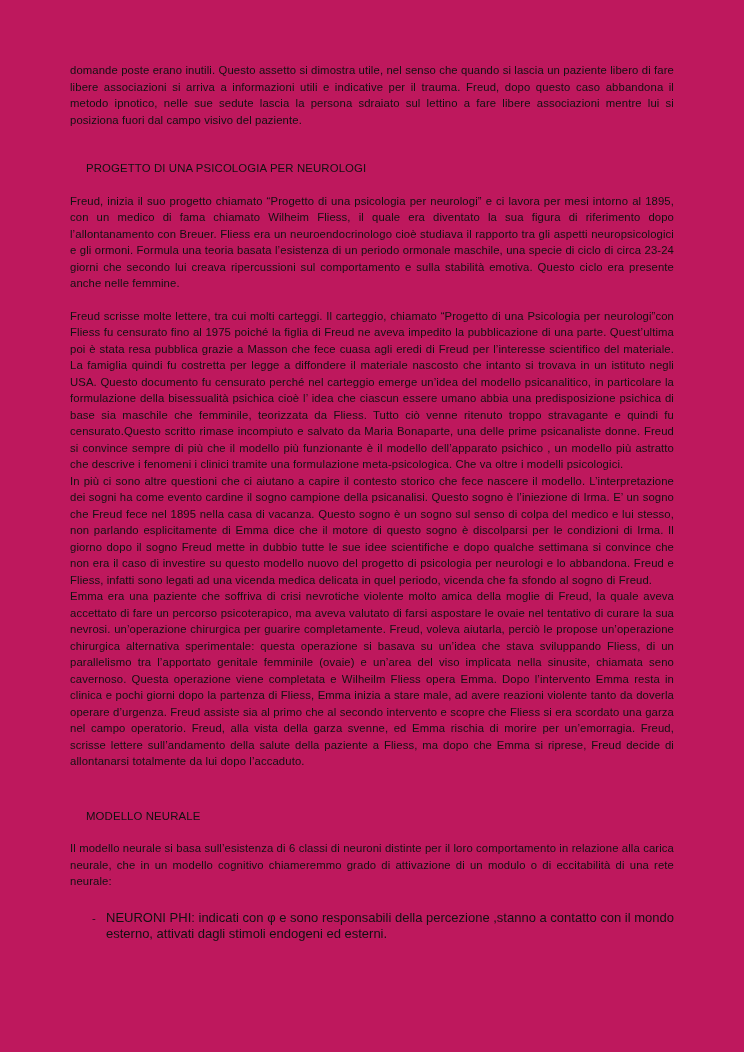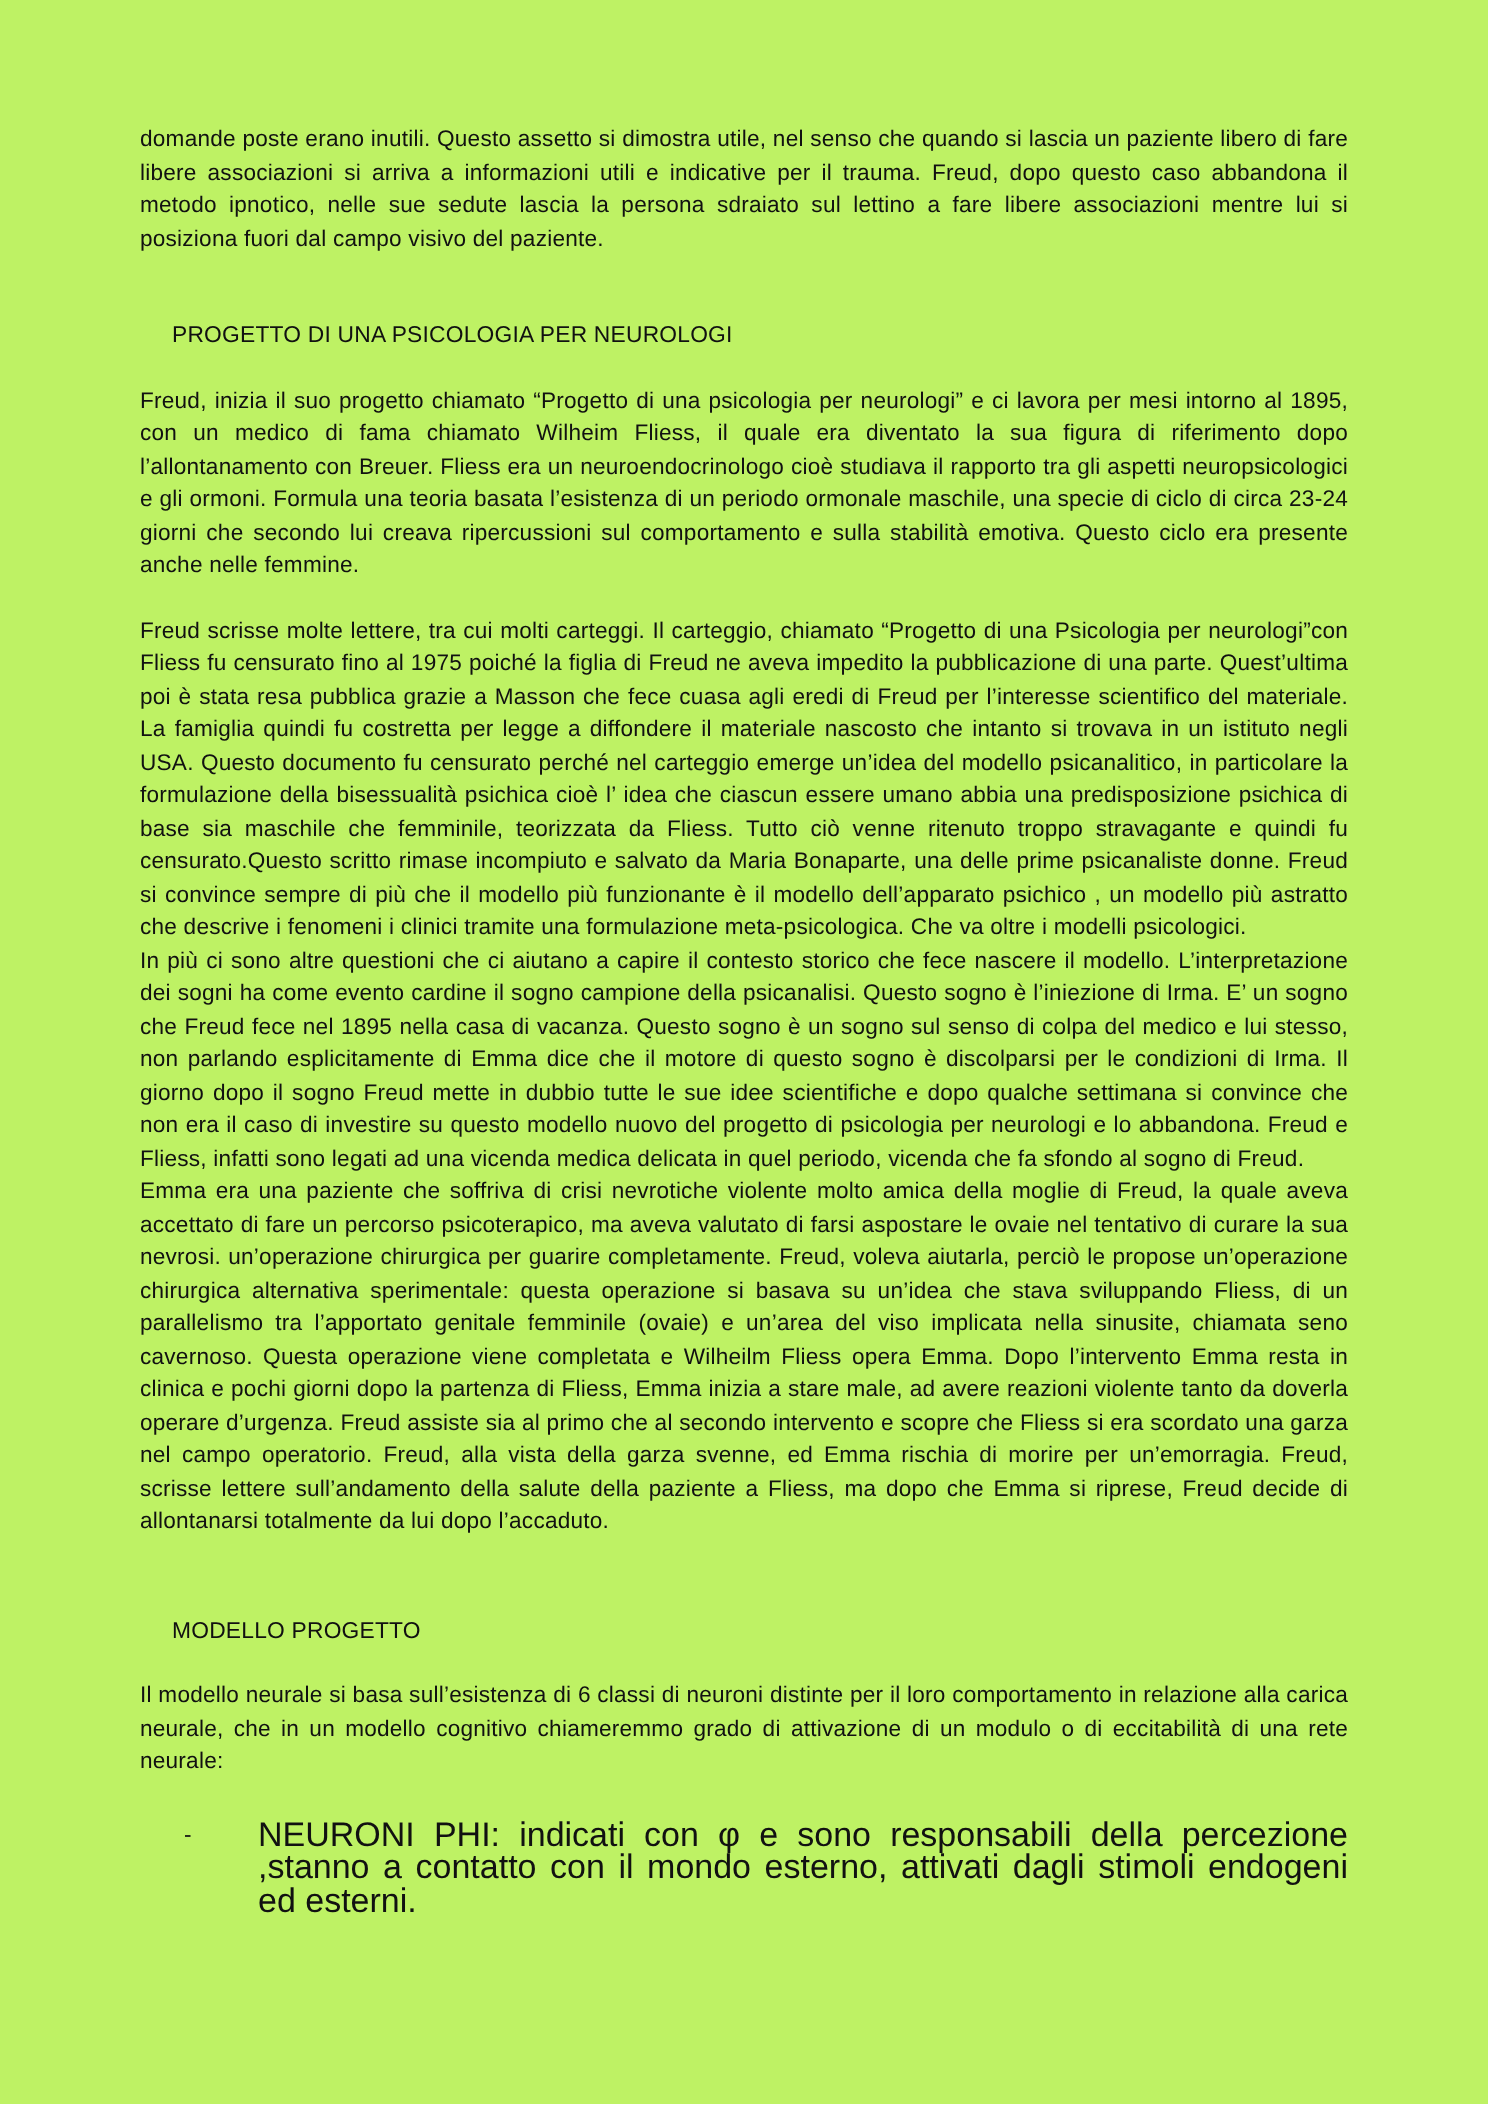--- a/index.html
+++ b/index.html
@@ -14,21 +14,21 @@
     color: #1a1a1a;
     position: relative;
     overflow: hidden;
   }
   .page {
     position: absolute;
     left: 0;
     top: 0;
     width: 744px;
     height: 1052px;
-    background: #bef264;
+    background: #be185d;
   }
   .content {
     position: absolute;
     left: 70px;
     top: 62px;
     width: 604px;
   }
   p.para {
     margin: 0 0 0 0;
     font-size: 11.3px;
@@ -54,25 +54,24 @@
   }
   .bullet-mark {
     width: 14px;
     flex: 0 0 14px;
     font-size: 11.3px;
     line-height: 16.5px;
     color: #111111;
   }
   .bullet-text {
     flex: 1;
-    font-size: 17px;
+    font-size: 13px;
     line-height: 16.5px;
     text-align: justify;
     color: #111111;
-    margin-left: 23px;
   }
 </style>
 </head>
 <body>
 
 <div class="page">
 
   <div class="content">
 
     <p class="para">domande poste erano inutili. Questo assetto si dimostra utile, nel senso che quando si lascia un paziente libero di fare libere associazioni si arriva a informazioni utili e indicative per il trauma. Freud, dopo questo caso abbandona il metodo ipnotico, nelle sue sedute lascia la persona sdraiato sul lettino a fare libere associazioni mentre lui si posiziona fuori dal campo visivo del paziente.</p>
@@ -86,21 +85,21 @@
     <div class="gap-md"></div>
 
     <p class="para">Freud scrisse molte lettere, tra cui molti carteggi. Il carteggio, chiamato “Progetto di una Psicologia per neurologi”con Fliess fu censurato fino al 1975 poiché la figlia di Freud ne aveva impedito la pubblicazione di una parte. Quest’ultima poi è stata resa pubblica grazie a Masson che fece cuasa agli eredi di Freud per l’interesse scientifico del materiale. La famiglia quindi fu costretta per legge a diffondere il materiale nascosto che intanto si trovava in un istituto negli USA. Questo documento fu censurato perché nel carteggio emerge  un’idea del modello psicanalitico, in particolare la formulazione della bisessualità psichica cioè l’ idea che ciascun essere umano abbia una predisposizione psichica di base sia maschile che femminile, teorizzata da Fliess.  Tutto ciò venne ritenuto troppo stravagante e quindi fu censurato.Questo scritto rimase incompiuto e salvato da Maria Bonaparte, una delle prime psicanaliste donne.  Freud si convince sempre di più che il modello più funzionante è il modello dell’apparato psichico , un modello più astratto che descrive i fenomeni i clinici tramite una formulazione meta-psicologica. Che va oltre i modelli psicologici.</p>
 
     <p class="para"> In più ci sono altre questioni che ci aiutano a capire il contesto storico che fece nascere il modello. L’interpretazione dei sogni ha come evento cardine il sogno campione della psicanalisi. Questo sogno è l’iniezione di Irma. E’ un sogno che Freud fece nel 1895 nella casa di vacanza. Questo sogno è un sogno sul senso di colpa del medico e lui stesso, non parlando esplicitamente di Emma dice che il motore di questo sogno è discolparsi per le condizioni di Irma. Il giorno dopo il sogno Freud mette in dubbio tutte le sue idee scientifiche e dopo qualche settimana si convince che non era il caso di investire su questo modello nuovo del progetto di psicologia per neurologi e lo abbandona. Freud e Fliess, infatti sono legati ad una vicenda medica delicata in quel periodo, vicenda che fa sfondo al sogno di Freud.</p>
 
     <p class="para">Emma era una paziente che soffriva di crisi nevrotiche violente molto amica della moglie di Freud, la quale aveva accettato di fare un percorso psicoterapico, ma aveva valutato di farsi aspostare le ovaie nel tentativo di curare la sua nevrosi. un’operazione chirurgica per guarire completamente. Freud, voleva aiutarla, perciò le propose un’operazione chirurgica alternativa sperimentale: questa operazione si basava su un’idea che stava sviluppando Fliess, di un parallelismo tra l’apportato genitale femminile (ovaie) e un’area del viso implicata nella sinusite, chiamata seno cavernoso. Questa operazione viene completata e Wilheilm Fliess opera Emma. Dopo l’intervento Emma resta in clinica  e pochi giorni dopo la partenza di Fliess, Emma inizia a stare male, ad avere reazioni violente tanto da doverla operare d’urgenza. Freud assiste sia al primo che al secondo intervento e scopre che Fliess si era scordato una garza nel campo operatorio. Freud, alla vista della garza svenne, ed Emma rischia di morire per un’emorragia. Freud, scrisse lettere sull’andamento della salute della paziente a Fliess, ma dopo che Emma si riprese, Freud decide di allontanarsi totalmente da lui dopo l’accaduto.</p>
 
     <div class="gap-lg"></div>
 
-    <h2 class="heading">MODELLO PROGETTO</h2>
+    <h2 class="heading">MODELLO NEURALE</h2>
 
     <p class="para">Il modello neurale si basa sull’esistenza di 6 classi di neuroni distinte per il loro comportamento in relazione alla carica neurale, che in un modello cognitivo chiameremmo grado di attivazione di un modulo o di eccitabilità di una rete neurale:</p>
 
     <div class="bullet-block">
       <div class="bullet-mark">-</div>
       <div class="bullet-text">NEURONI PHI: indicati con φ e sono responsabili della percezione ,stanno a contatto con il mondo esterno, attivati dagli stimoli endogeni ed esterni.</div>
     </div>
 
   </div>
 </div>

